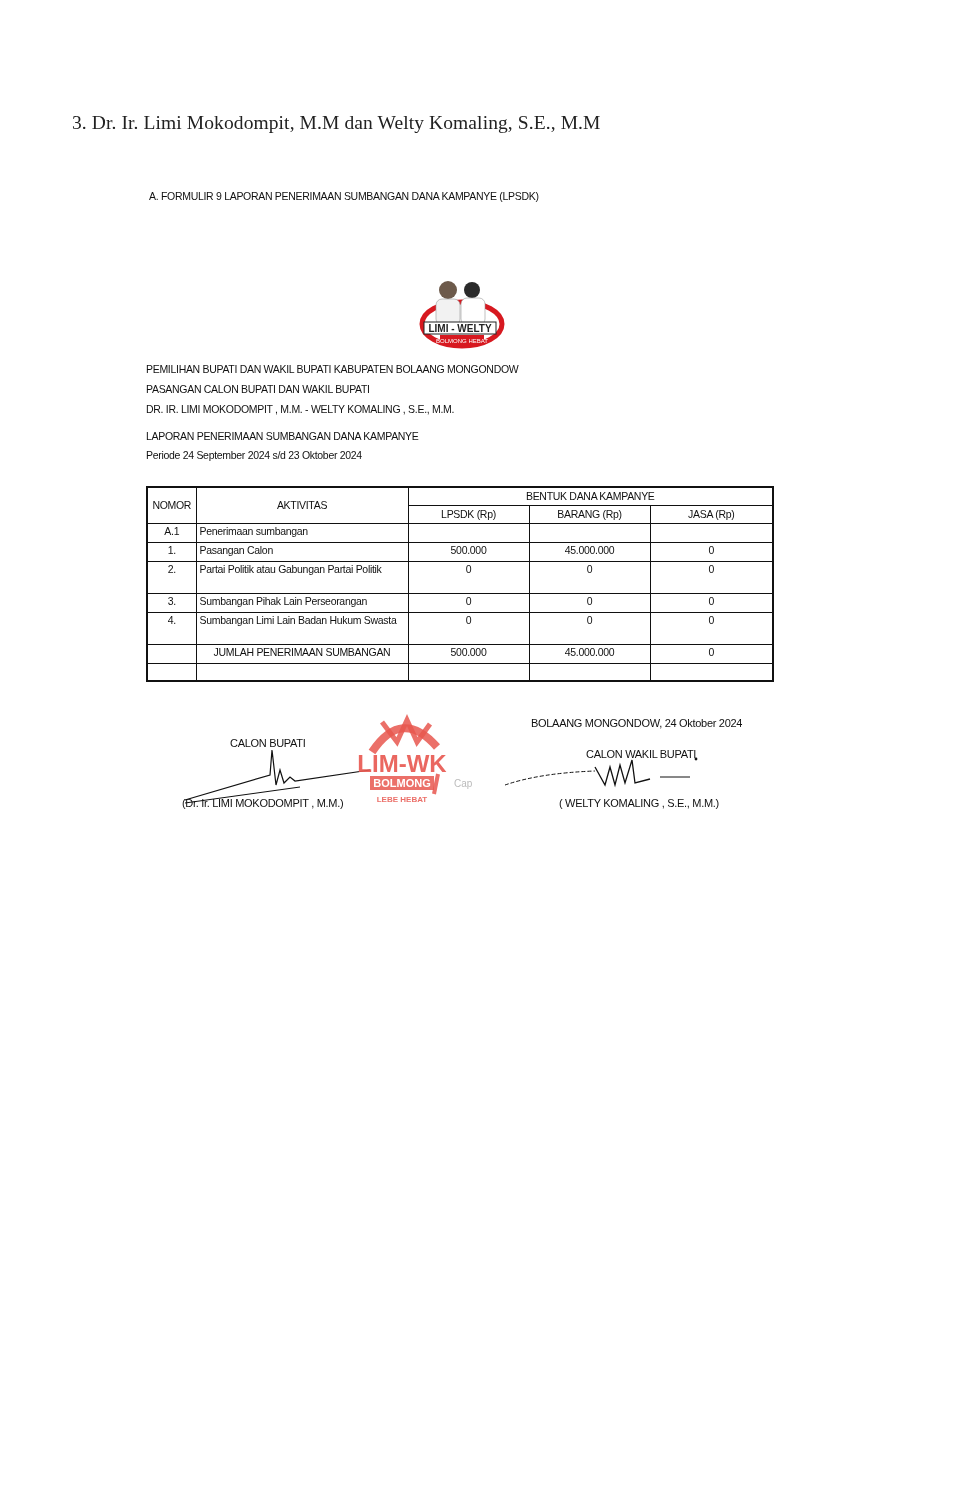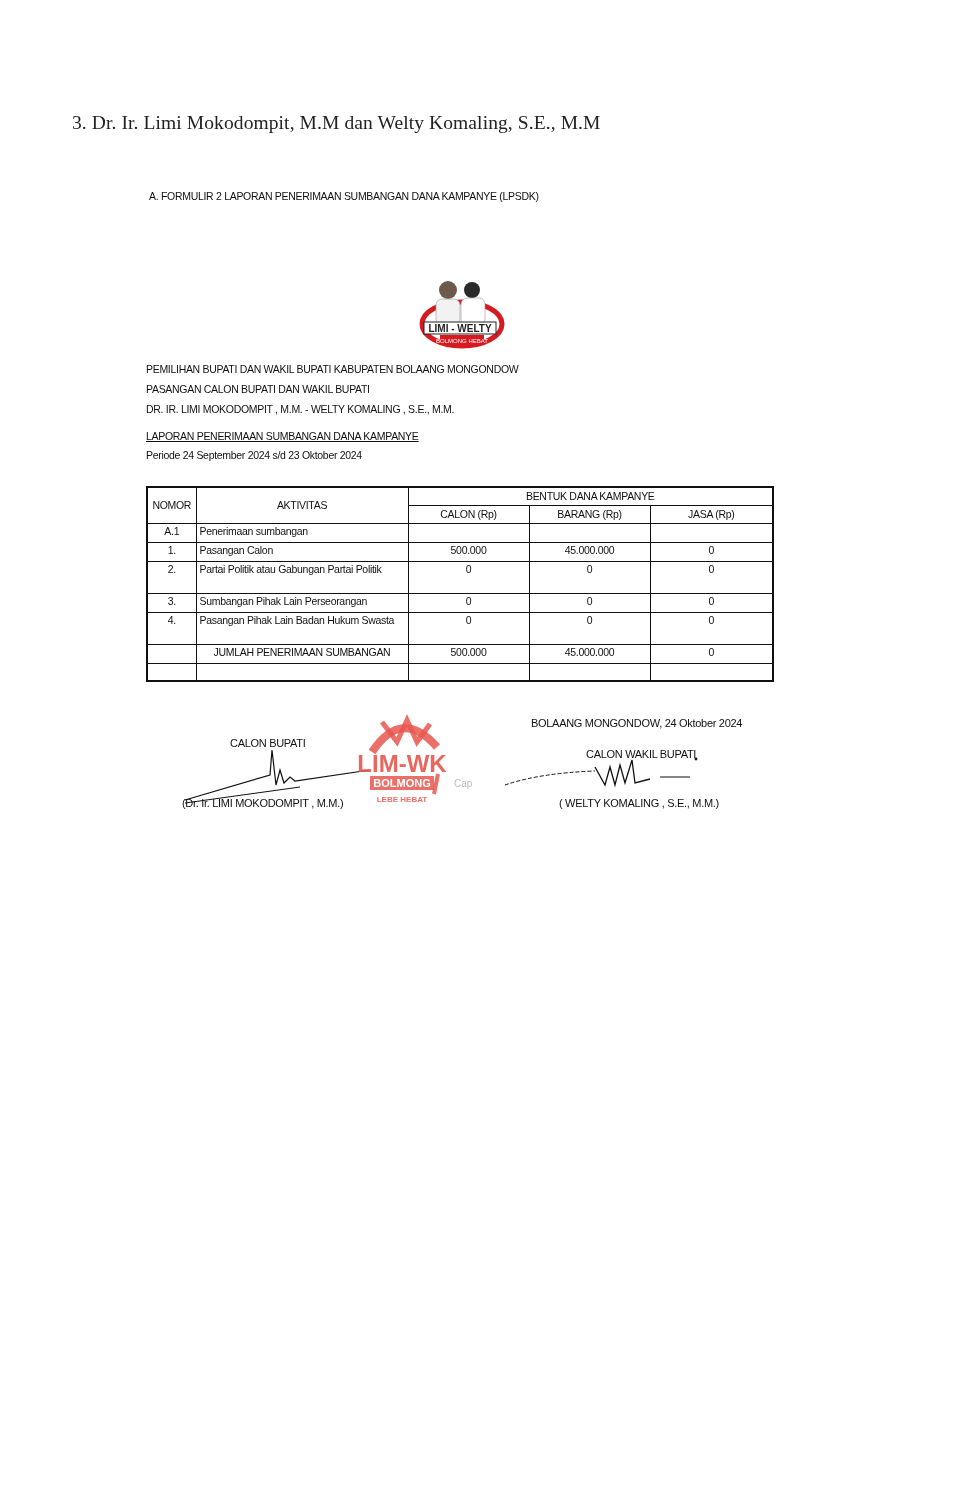--- a/index.html
+++ b/index.html
@@ -15,56 +15,56 @@
   .thick-top td { border-top:2px solid #111; }
   table.lpsdk { border:2px solid #111; }
   .sig-block { position:absolute; font-size:11px; letter-spacing:-0.3px; color:#111; }
   .stamp { position:absolute; left:352px; top:712px; width:100px; height:96px; }
   .cap { position:absolute; left:454px; top:778px; font-size:10px; color:#bbb; }
 </style>
 </head>
 <body>
 
 <div class="heading3">3.  Dr. Ir. Limi Mokodompit, M.M dan Welty Komaling, S.E., M.M</div>
-<div class="formtitle">A. FORMULIR 2 LAPORAN PENERIMAAN SUMBANGAN DANA KAMPANYE (LPSDK)</div>
+<div class="formtitle">A. FORMULIR 9 LAPORAN PENERIMAAN SUMBANGAN DANA KAMPANYE (LPSDK)</div>
 
 <svg class="logo" viewBox="0 0 100 82">
   <ellipse cx="52" cy="52" rx="40" ry="22" fill="none" stroke="#d71920" stroke-width="5"></ellipse>
   <circle cx="38" cy="18" r="9" fill="#6d5a4b"></circle>
   <rect x="26" y="27" width="24" height="26" rx="6" fill="#f2f2f2" stroke="#999" stroke-width="0.6"></rect>
   <circle cx="62" cy="18" r="8" fill="#2a2a2a"></circle>
   <rect x="51" y="26" width="24" height="27" rx="6" fill="#ffffff" stroke="#999" stroke-width="0.6"></rect>
   <rect x="14" y="50" width="72" height="12" fill="#ffffff" stroke="#222" stroke-width="1"></rect>
   <text x="50" y="60" font-size="10" font-weight="bold" text-anchor="middle" fill="#222" font-family="Liberation Sans, sans-serif">LIMI - WELTY</text>
   <rect x="30" y="63" width="44" height="10" fill="#d71920"></rect>
   <text x="52" y="71" font-size="6" text-anchor="middle" fill="#fff" font-family="Liberation Sans, sans-serif">BOLMONG HEBAT</text>
 </svg>
 
 <div class="center-lines" style="top:363px;">PEMILIHAN BUPATI DAN WAKIL BUPATI KABUPATEN BOLAANG MONGONDOW</div>
 <div class="center-lines" style="top:383px;">PASANGAN CALON BUPATI DAN WAKIL BUPATI</div>
 <div class="center-lines" style="top:403px;">DR. IR. LIMI MOKODOMPIT , M.M. - WELTY KOMALING , S.E., M.M.</div>
-<div class="center-lines" style="top:430px;text-decoration:underline;">LAPORAN PENERIMAAN SUMBANGAN DANA KAMPANYE</div>
+<div class="center-lines" style="top:430px;">LAPORAN PENERIMAAN SUMBANGAN DANA KAMPANYE</div>
 <div class="center-lines" style="top:449px;">Periode 24 September 2024 s/d 23 Oktober 2024</div>
 
 <table class="lpsdk">
   <colgroup>
     <col style="width:49px">
       <col style="width:212px">
       <col style="width:121px">
       <col style="width:121px">
       <col style="width:123px">
   </colgroup>
   <tbody>
       <tr style="height:18px;">
     <th rowspan="2">NOMOR</th>
     <th rowspan="2">AKTIVITAS</th>
     <th colspan="3">BENTUK DANA KAMPANYE</th>
   </tr>
   <tr style="height:18px;">
-    <th>CALON (Rp)</th>
+    <th>LPSDK (Rp)</th>
     <th>BARANG (Rp)</th>
     <th>JASA (Rp)</th>
   </tr>
   <tr class="thick-top" style="height:19px;">
     <td class="c">A.1</td>
     <td>Penerimaan sumbangan</td>
     <td class="c"></td>
     <td class="c"></td>
     <td class="c"></td>
   </tr>
@@ -84,21 +84,21 @@
   </tr>
   <tr class="thick-top" style="height:19px;">
     <td class="c">3.</td>
     <td>Sumbangan Pihak Lain Perseorangan</td>
     <td class="c">0</td>
     <td class="c">0</td>
     <td class="c">0</td>
   </tr>
   <tr class="thick-top" style="height:32px;">
     <td class="c">4.</td>
-    <td>Pasangan Pihak Lain Badan Hukum Swasta</td>
+    <td>Sumbangan Limi Lain Badan Hukum Swasta</td>
     <td class="c">0</td>
     <td class="c">0</td>
     <td class="c">0</td>
   </tr>
   <tr style="height:19px;padding-left:24px;">
     <td></td>
     <td class="c">JUMLAH PENERIMAAN SUMBANGAN</td>
     <td class="c">500.000</td>
     <td class="c">45.000.000</td>
     <td class="c">0</td>

